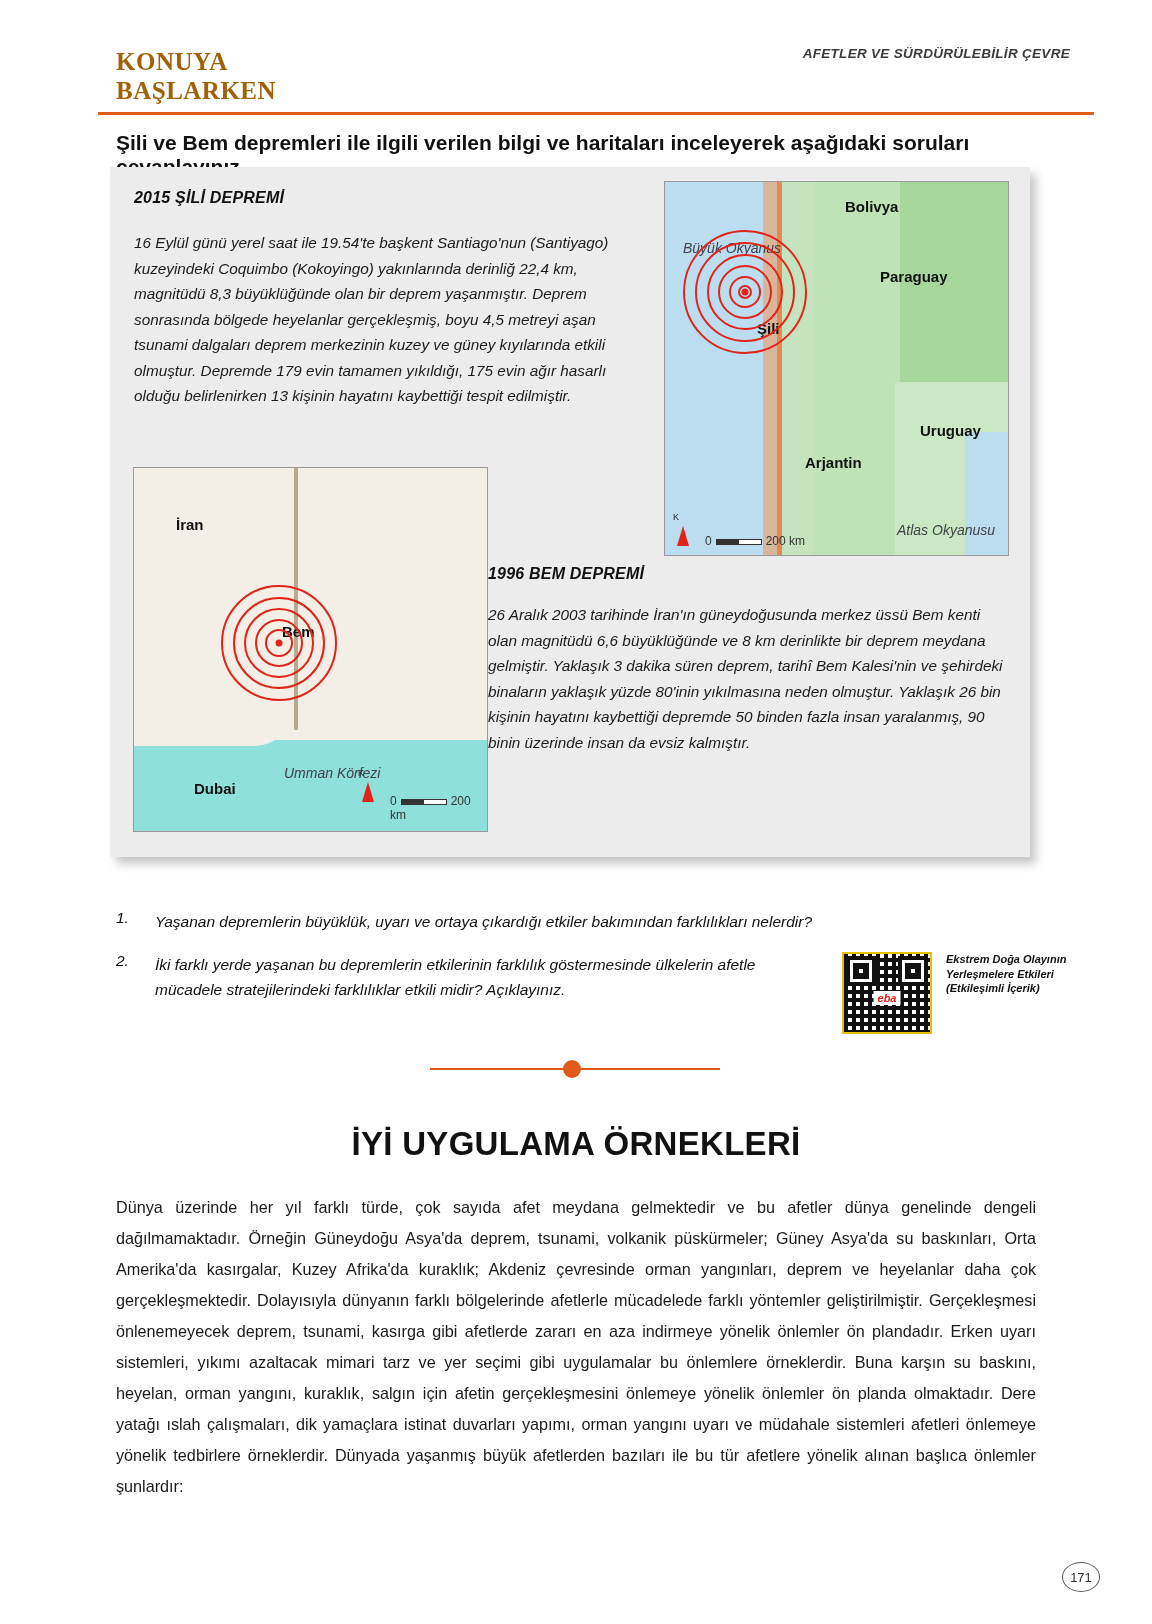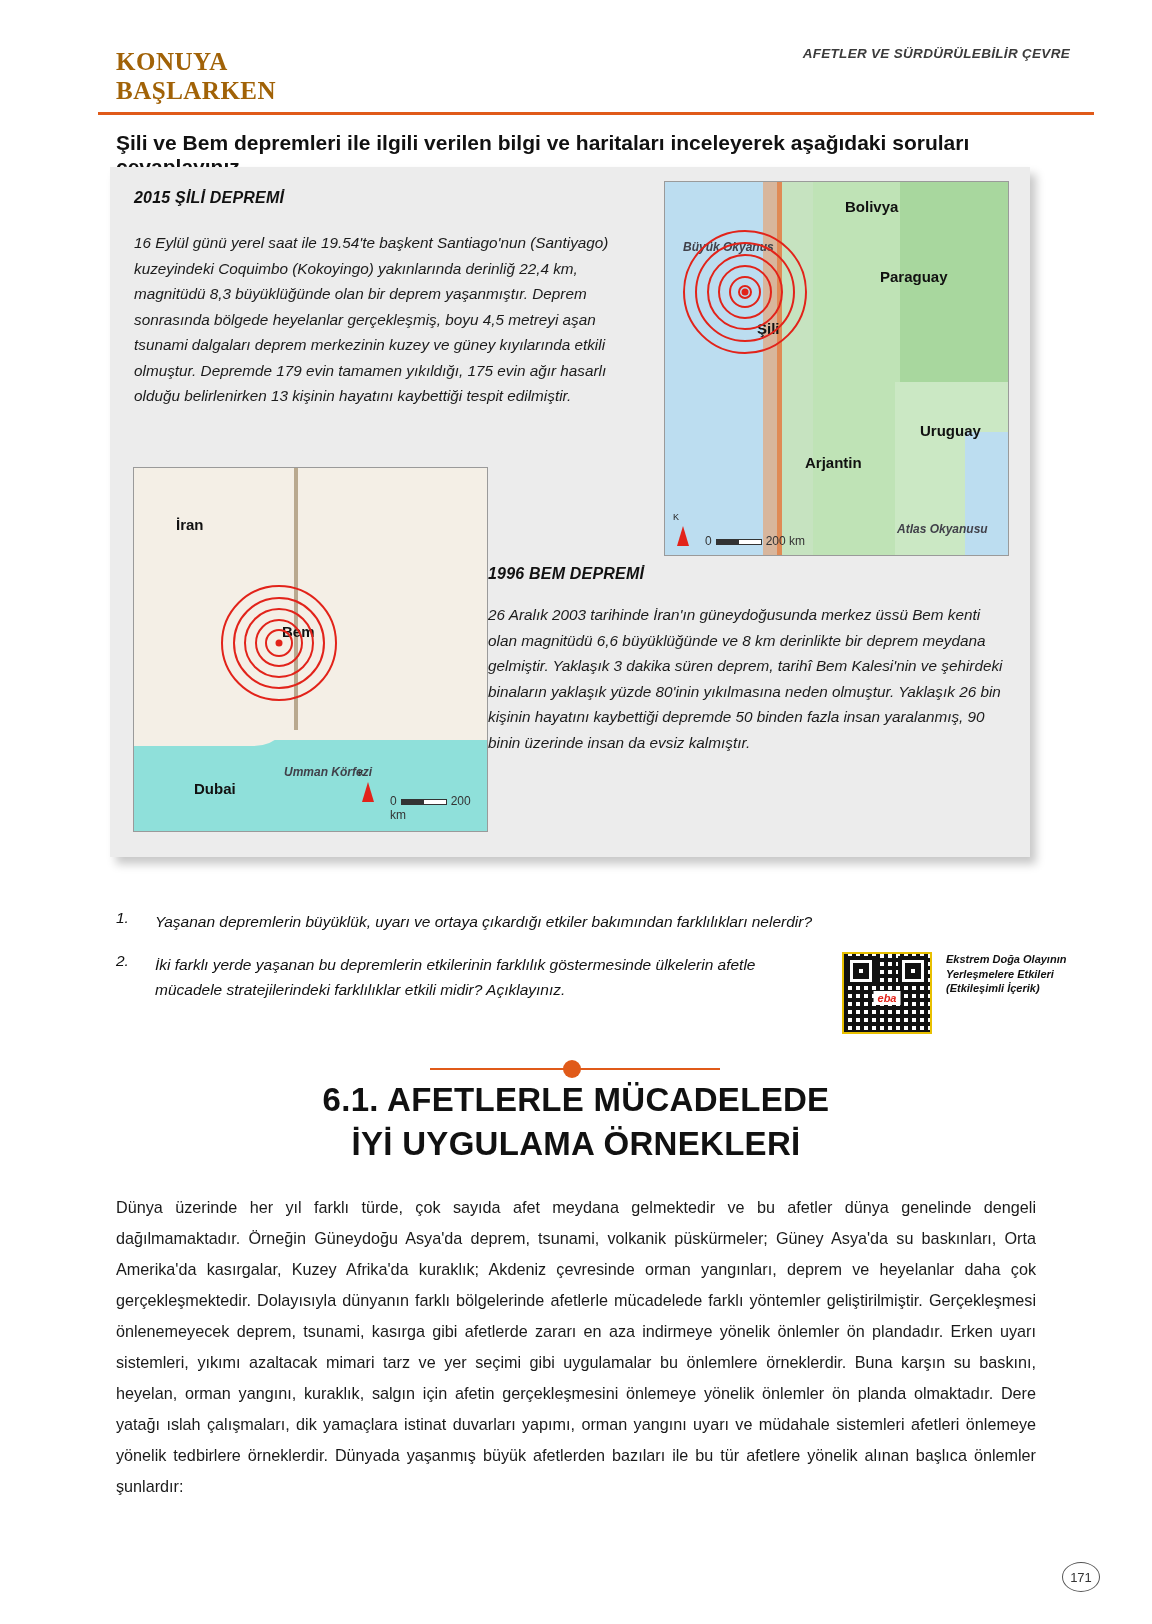--- a/index.html
+++ b/index.html
@@ -111,21 +111,21 @@
     background: #F2EDE4;
   }
 
   .map-label {
     position: absolute;
     font-size: 15px;
     font-weight: bold;
     color: #111;
     white-space: nowrap;
   }
-  .map-label.small { font-size: 12px; font-weight: bold; font-style: italic; color: #41414a; }
+  .map-label.small { font-size: 14px; font-weight: normal; font-style: italic; color: #41414a; }
 
   .rings { position: absolute; }
   .ring {
     position: absolute;
     border: 2px solid #E2231A;
     border-radius: 50%;
     left: 50%; top: 50%;
     transform: translate(-50%,-50%);
   }
   .epicenter {
@@ -391,19 +391,19 @@
   <div class="qr-center-label">eba</div>
 </div>
 <div class="qr-caption">Ekstrem Doğa Olayının Yerleşmelere Etkileri (Etkileşimli İçerik)</div>
 
 <div class="divider">
   <div class="line"></div>
   <div class="dot"></div>
 </div>
 
 <div class="section-heading">
-  <span>6.1. AFETLERLE MÜCADELEDE</span><br>
+  <br>
   <span>İYİ UYGULAMA ÖRNEKLERİ</span>
 </div>
 
 <div class="main-para">Dünya üzerinde her yıl farklı türde, çok sayıda afet meydana gelmektedir ve bu afetler dünya genelinde dengeli dağılmamaktadır. Örneğin Güneydoğu Asya'da deprem, tsunami, volkanik püskürmeler; Güney Asya'da su baskınları, Orta Amerika'da kasırgalar, Kuzey Afrika'da kuraklık; Akdeniz çevresinde orman yangınları, deprem ve heyelanlar daha çok gerçekleşmektedir. Dolayısıyla dünyanın farklı bölgelerinde afetlerle mücadelede farklı yöntemler geliştirilmiştir. Gerçekleşmesi önlenemeyecek deprem, tsunami, kasırga gibi afetlerde zararı en aza indirmeye yönelik önlemler ön plandadır. Erken uyarı sistemleri, yıkımı azaltacak mimari tarz ve yer seçimi gibi uygulamalar bu önlemlere örneklerdir. Buna karşın su baskını, heyelan, orman yangını, kuraklık, salgın için afetin gerçekleşmesini önlemeye yönelik önlemler ön planda olmaktadır. Dere yatağı ıslah çalışmaları, dik yamaçlara istinat duvarları yapımı, orman yangını uyarı ve müdahale sistemleri afetleri önlemeye yönelik tedbirlere örneklerdir. Dünyada yaşanmış büyük afetlerden bazıları ile bu tür afetlere yönelik alınan başlıca önlemler şunlardır:</div>
 
 <div class="page-num">171</div>
 
 </body></html>

